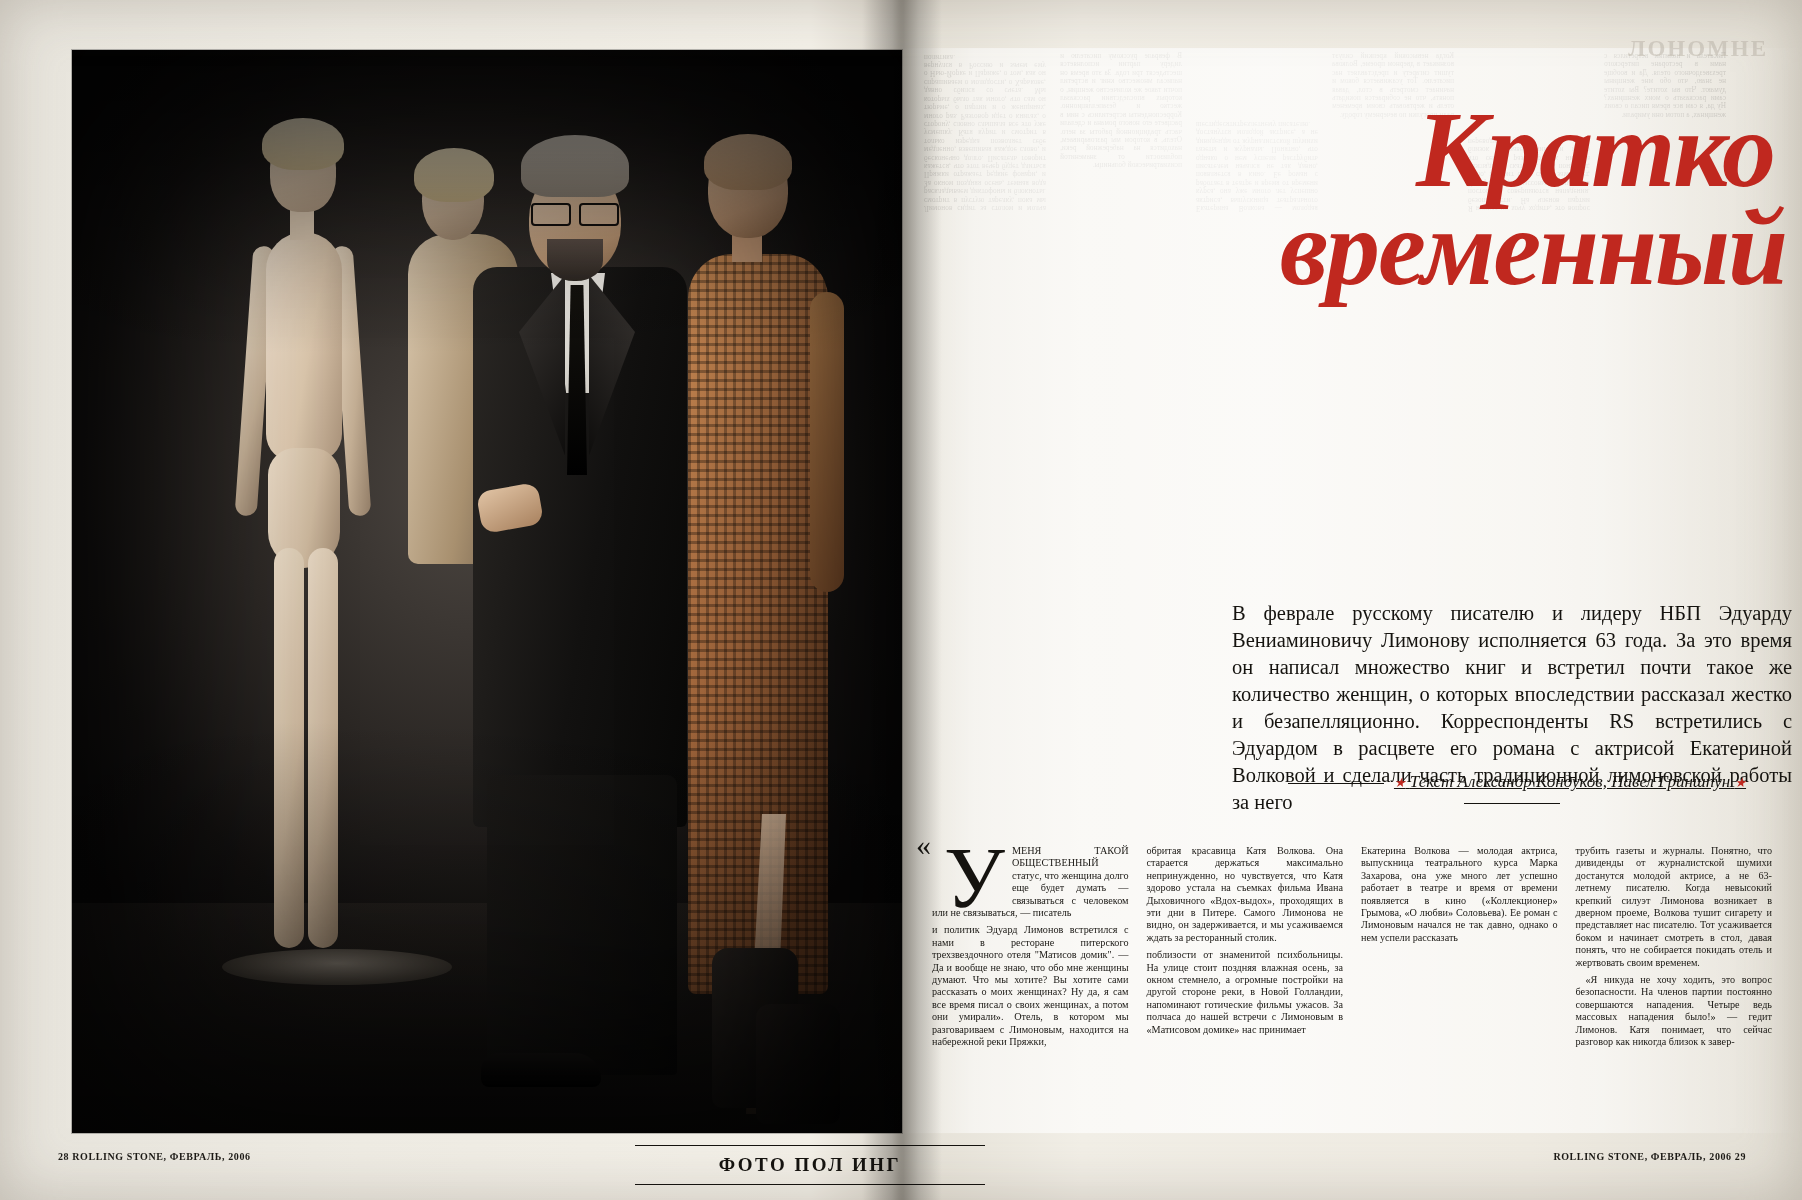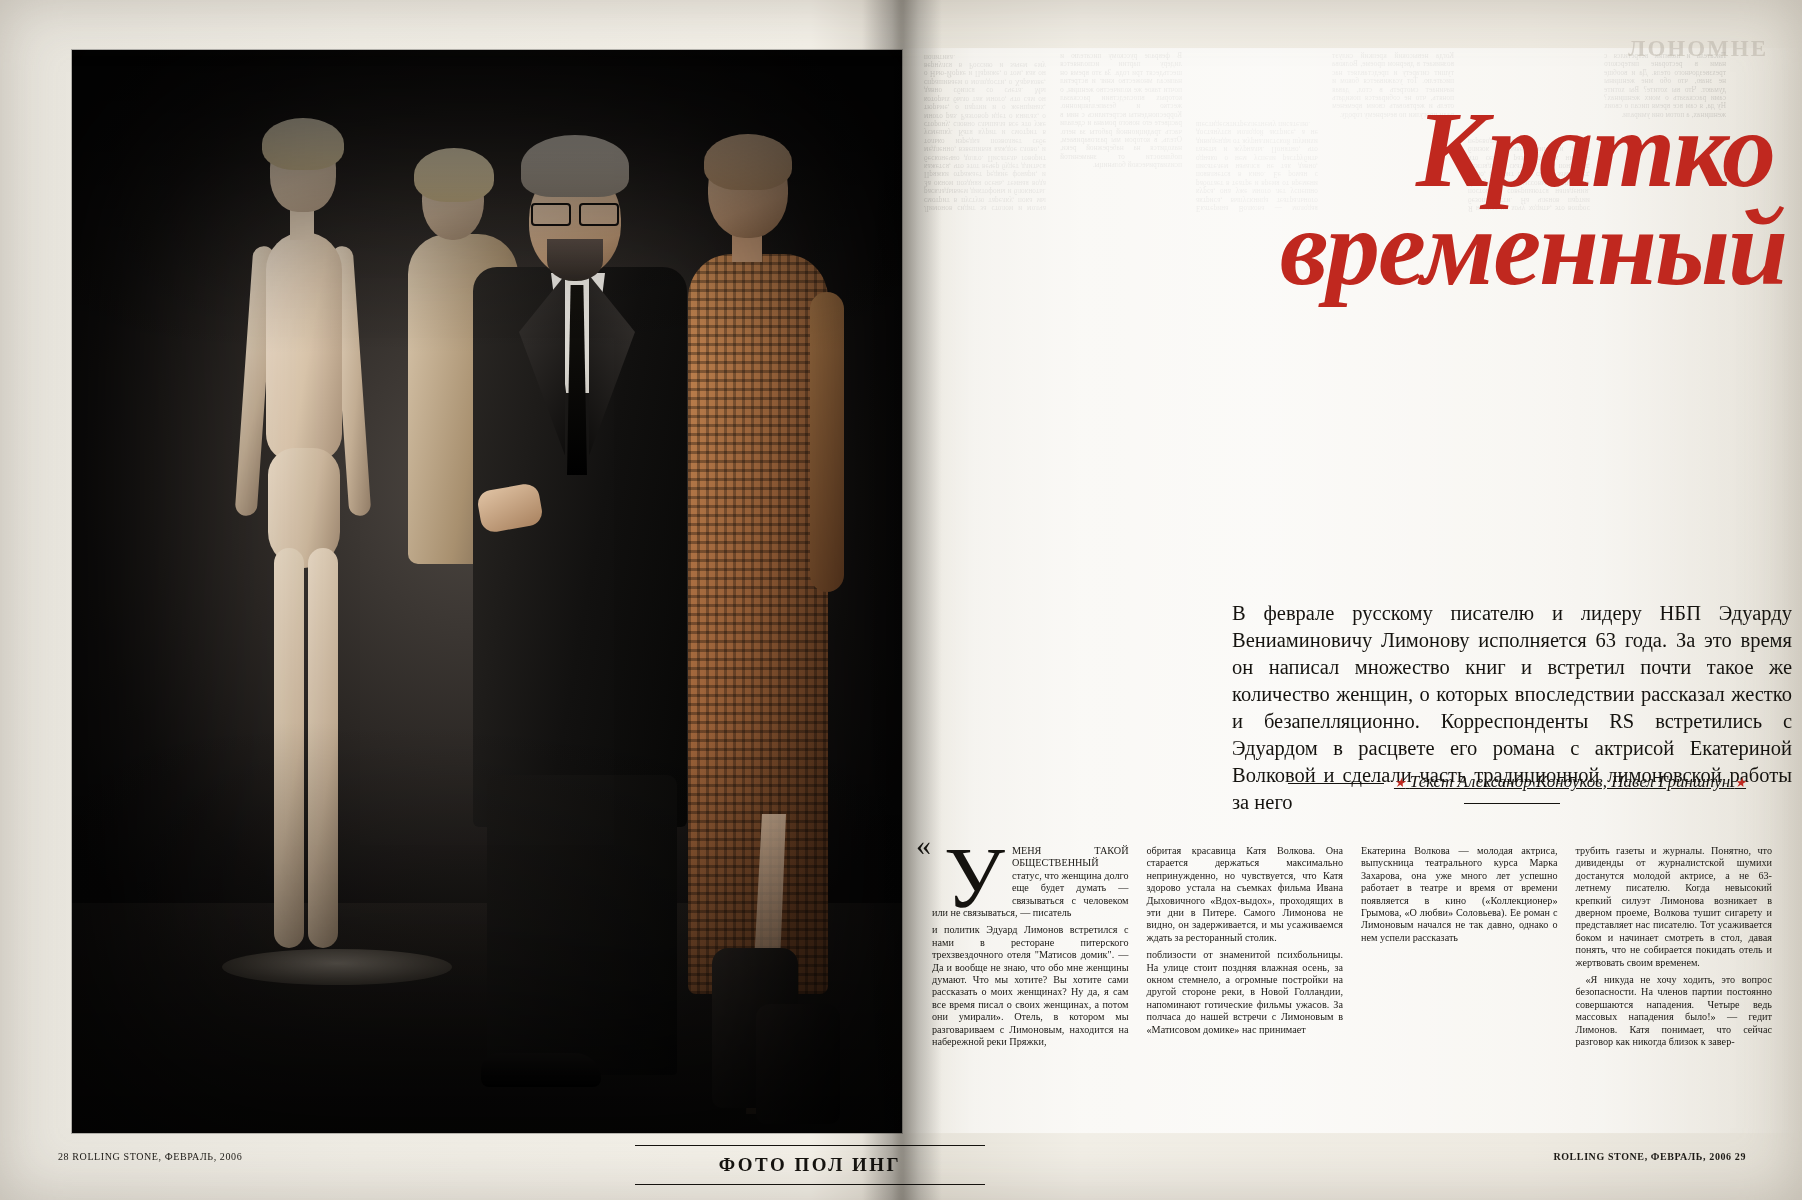--- a/index.html
+++ b/index.html
@@ -137,21 +137,21 @@
     box-sizing:border-box;z-index:6;}
   .col{width:198px;font-size:10.2px;line-height:12.4px;text-align:justify;color:#1a1814;
     hyphens:auto;}
   .col p{margin:0 0 5px 0;}
   .col .indent{text-indent:10px;}
   .dropcap-wrap{position:relative;}
   .quote-mark{position:absolute;left:-16px;top:-6px;font-size:30px;color:#15130f;}
   .dropcap{float:left;font-size:86px;line-height:62px;color:#15130f;margin:2px 7px -6px 12px;font-weight:normal;}
 
   
-  .folio-left{position:absolute;left:58px;bottom:38px;font-size:10px;letter-spacing:.6px;color:#1a1814;font-weight:normal;margin-top:23px;}
+  .folio-left{position:absolute;left:58px;bottom:38px;font-size:10px;letter-spacing:.6px;color:#1a1814;font-weight:bold;margin-top:23px;}
   .folio-right{position:absolute;right:56px;bottom:38px;font-size:10px;letter-spacing:.6px;color:#1a1814;font-weight:bold;}
   .credit{position:absolute;left:635px;bottom:24px;width:350px;text-align:center;font-size:19px;font-weight:bold;
     letter-spacing:2.5px;color:#15130f;z-index:20;}
   .credit .line{position:absolute;left:0;right:0;top:-9px;height:1px;background:#15130f;}
   .credit .line2{position:absolute;left:0;right:0;bottom:-9px;height:1px;background:#15130f;}
   .edge{position:absolute;inset:0;box-shadow:inset 0 0 60px rgba(120,110,95,0.35);pointer-events:none;}
 </style>
 </head>
 <body>
 

